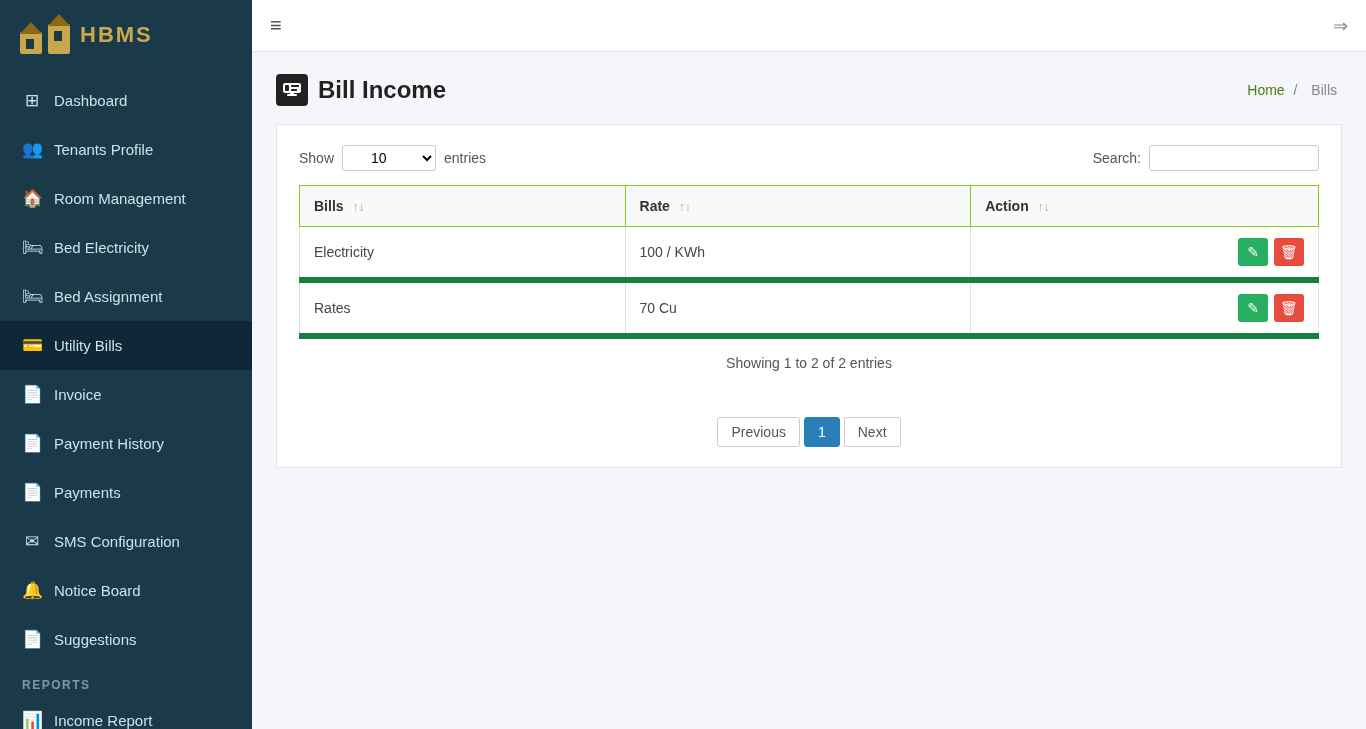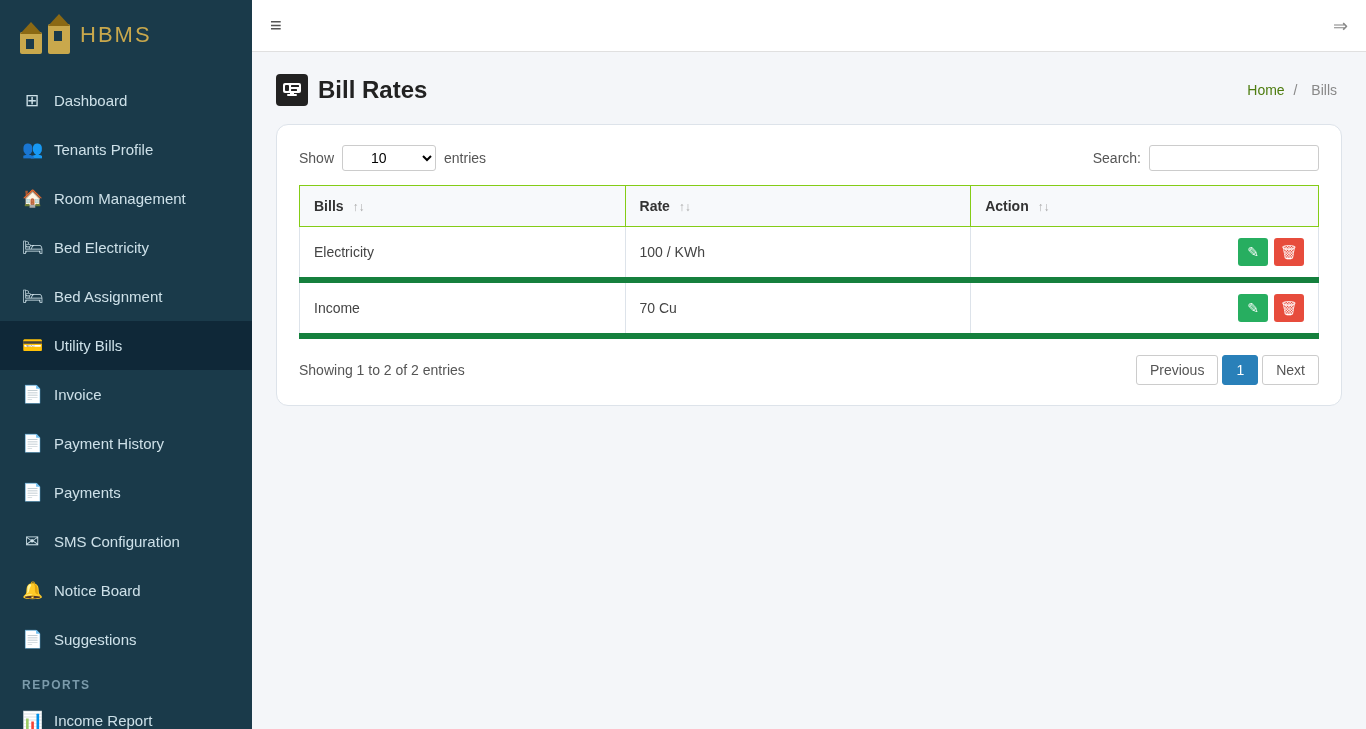--- a/index.html
+++ b/index.html
@@ -22,21 +22,21 @@
       padding: 14px 18px;
       gap: 8px;
     }
     .logo-icon {
       width: 54px;
       height: 42px;
     }
     .logo-text {
       color: #c9a84c;
       font-size: 22px;
-      font-weight: normal;
+      font-weight: bold;
       letter-spacing: 2px;
     }
     .sidebar-nav {
       display: flex;
       flex-direction: column;
       margin-top: 6px;
     }
     .sidebar-item {
       display: flex;
       align-items: center;
@@ -128,21 +128,21 @@
     .breadcrumb a {
       color: #4d7c0f;
       text-decoration: none;
     }
     .breadcrumb span { margin: 0 5px; }
 
     
     .card {
       background: #fff;
       border: 1px solid #dde3ea;
-      border-radius: 12px;
+      border-radius: 0;
       padding: 20px 22px;
     }
 
     
     .table-controls {
       display: flex;
       align-items: center;
       justify-content: space-between;
       margin-bottom: 14px;
     }
@@ -238,24 +238,26 @@
     }
 
     
     .pagination-row {
       display: flex;
       align-items: center;
       justify-content: space-between;
       margin-top: 16px;
       font-size: 14px;
       color: #555;
+      flex-direction: column;
     }
     .pagination-controls {
       display: flex;
       gap: 4px;
+      margin-top: 46px;
     }
     .page-btn {
       border: 1px solid #ccc;
       background: #fff;
       color: #555;
       padding: 6px 13px;
       border-radius: 3px;
       cursor: pointer;
       font-size: 14px;
     }
@@ -355,21 +357,21 @@
         <div class="page-title-icon">
           <svg width="18" height="14" viewBox="0 0 18 14" fill="white">
             <rect x="0" y="0" width="18" height="10" rx="2" fill="white"></rect>
             <rect x="2" y="2" width="4" height="6" rx="1" fill="#222"></rect>
             <rect x="8" y="2" width="8" height="2" rx="0.5" fill="#222"></rect>
             <rect x="8" y="6" width="6" height="2" rx="0.5" fill="#222"></rect>
             <rect x="4" y="11" width="10" height="2" rx="1" fill="white"></rect>
             <rect x="7" y="10" width="4" height="1.5" rx="0" fill="white"></rect>
           </svg>
         </div>
-        <span class="page-title-text">Bill Rates</span>
+        <span class="page-title-text">Bill Income</span>
       </div>
       <div class="breadcrumb">
         <a>Home</a>
         <span>/</span>
         <span>Bills</span>
       </div>
     </div>
 
     <div class="card">
 
@@ -413,21 +415,21 @@
               <td>Electricity</td>
               <td>100 / KWh</td>
               <td>
                 <div class="action-cell">
                   <button class="btn-edit" title="Edit">✎</button>
                   <button class="btn-delete" title="Delete">🗑</button>
                 </div>
               </td>
             </tr>
             <tr>
-              <td>Income</td>
+              <td>Rates</td>
               <td>70 Cu</td>
               <td>
                 <div class="action-cell">
                   <button class="btn-edit" title="Edit">✎</button>
                   <button class="btn-delete" title="Delete">🗑</button>
                 </div>
               </td>
             </tr>
           </tbody>
       </table>

